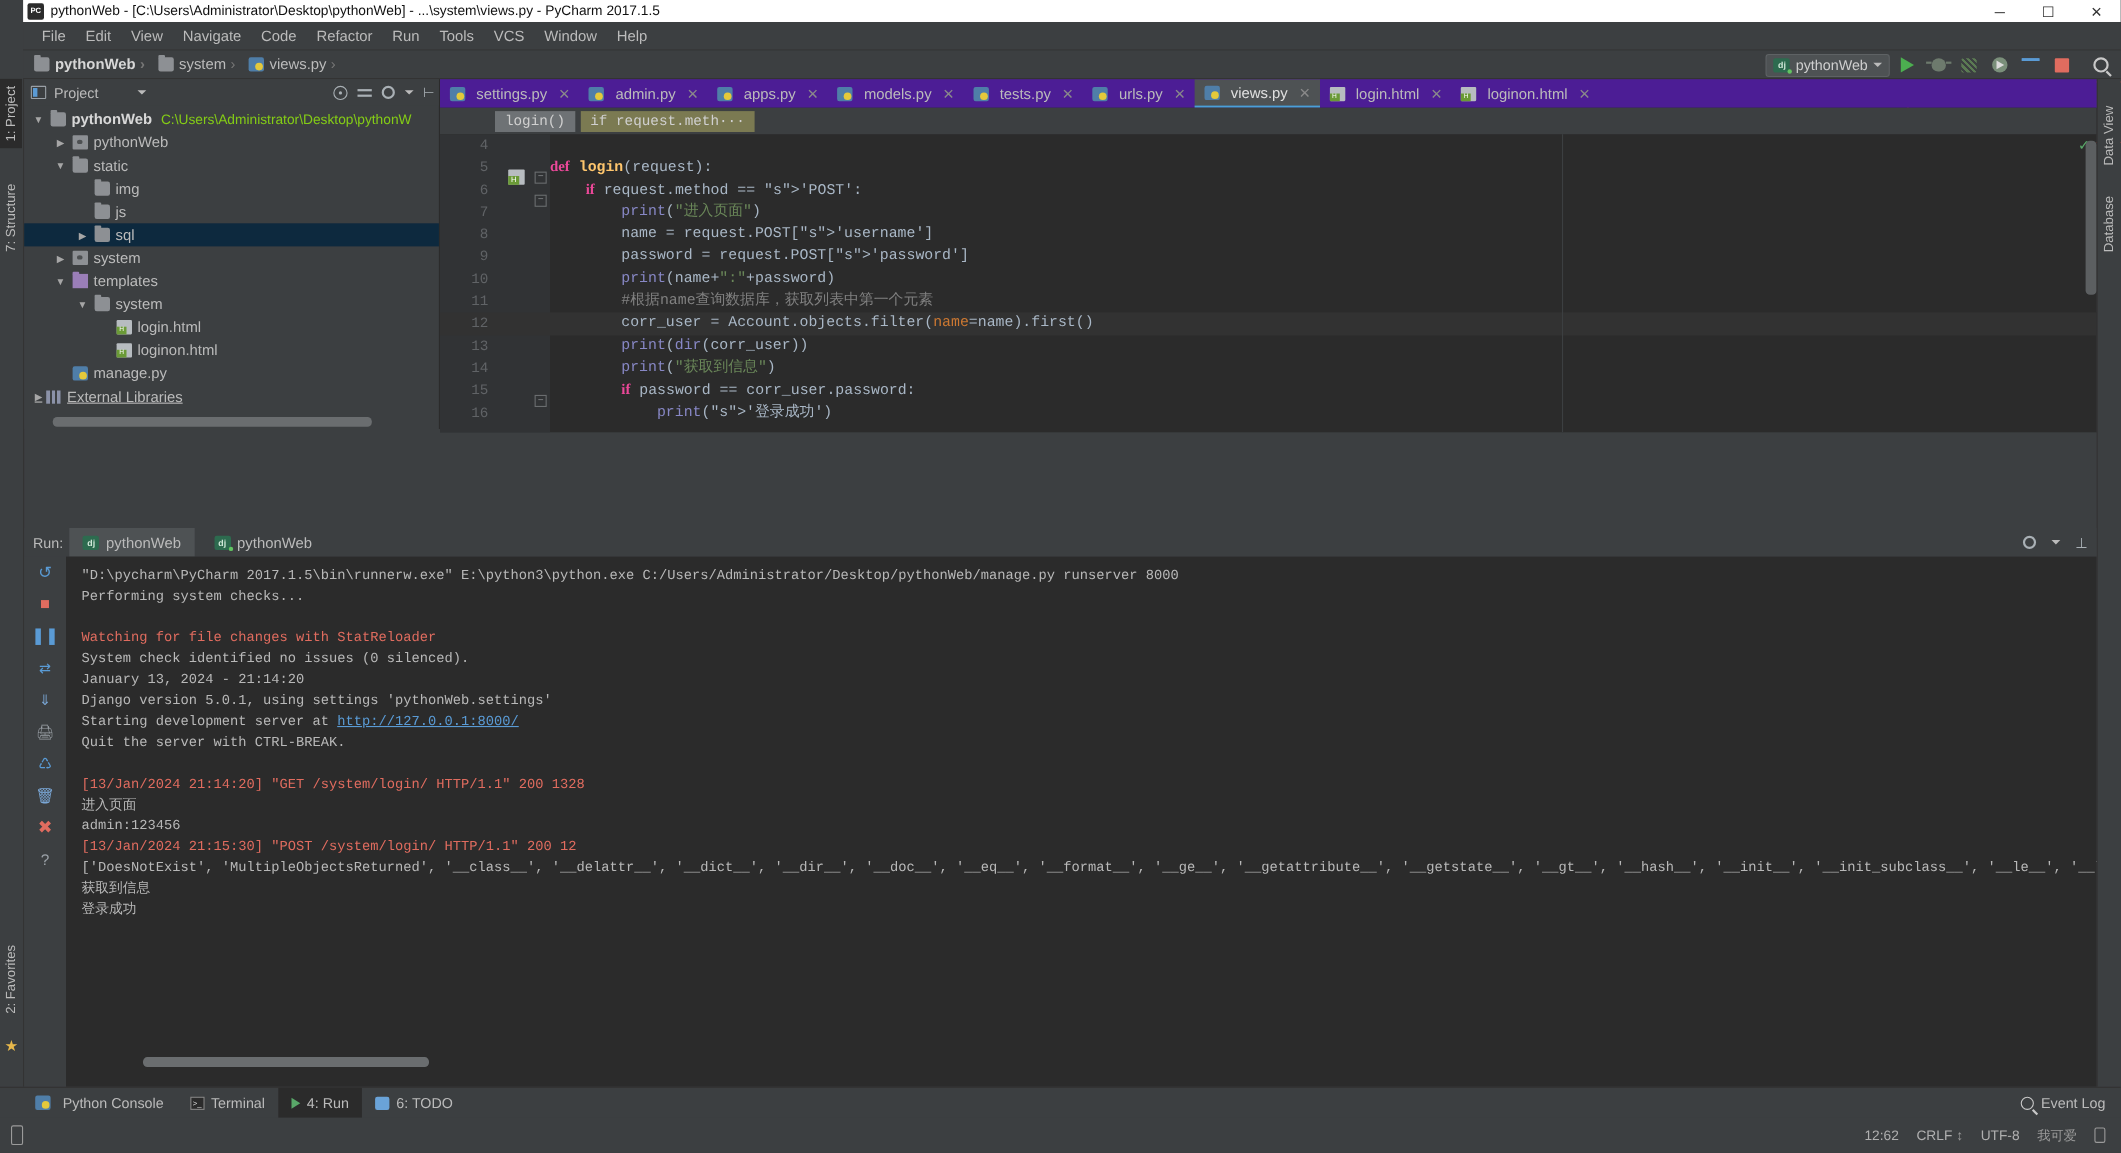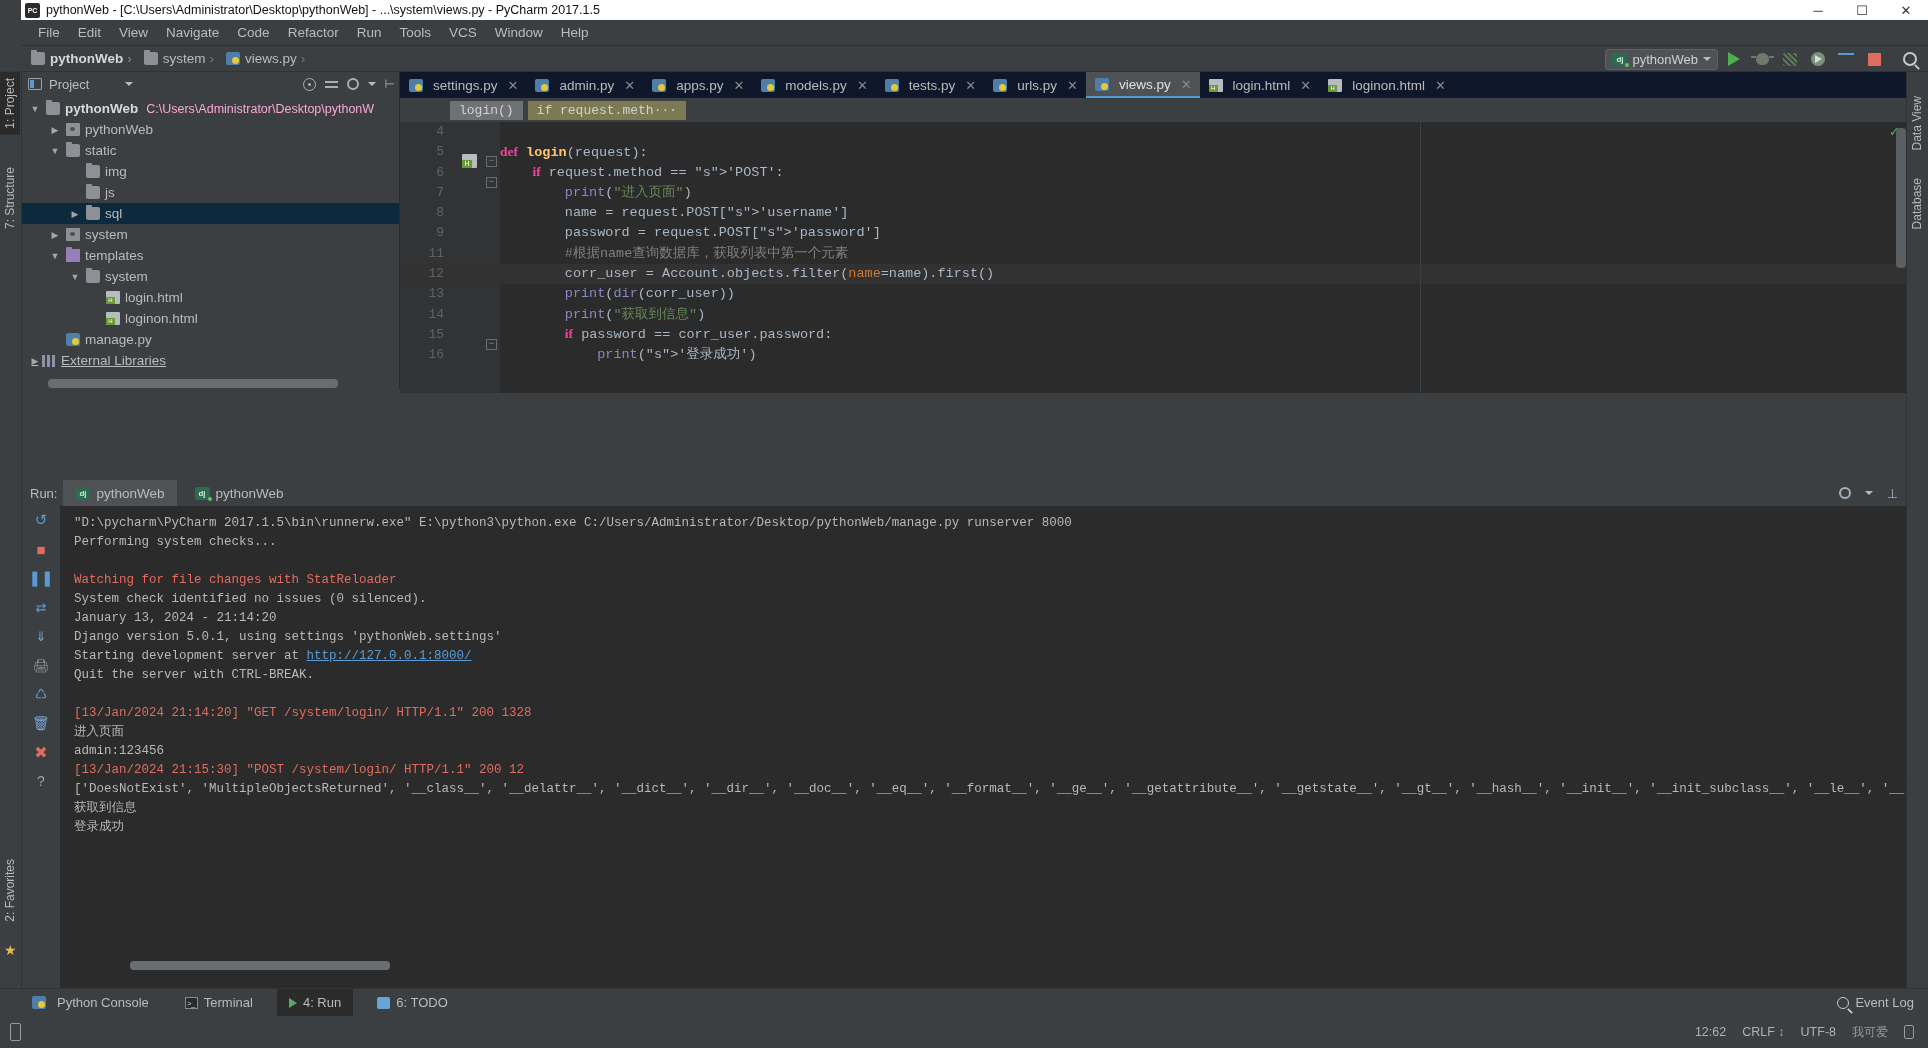--- a/index.html
+++ b/index.html
@@ -133,31 +133,31 @@
   .tree { padding-top:2px; font-size:13.5px; }
   .trow {
     height:21px; display:flex; align-items:center; padding-left:6px; white-space:nowrap;
     color:#bbbbbb;
   }
   .trow.sel { background:#0d293e; }
   .arrow { width:14px; display:inline-block; text-align:center; color:#a6a6a6; font-size:9px; }
   .arrow.down:before { content:"\25BC"; }
   .arrow.right:before { content:"\25B6"; }
   .tlabel.bold { font-weight:bold; color:#d8d8d8; }
-  .tpath { color:#f9a8d4; margin-left:8px; font-size:12.5px; }
+  .tpath { color:#84cc16; margin-left:8px; font-size:12.5px; }
   .ext-lib-ico{width:13px;height:12px;margin-right:6px;background:linear-gradient(90deg,#8b92a8 0 3px,transparent 3px 5px,#8b92a8 5px 8px,transparent 8px 10px,#8b92a8 10px 13px);}
   .hscroll {
     position:absolute; left:26px; bottom:2px; width:290px; height:9px;
     background:#6a6d6f; border-radius:4px;
   }
 
   
   .editortabs {
     position:absolute; left:400px; top:72px; right:22px; height:26px;
-    background:#0f172a; display:flex; align-items:flex-end; overflow:hidden;
+    background:#4c1d95; display:flex; align-items:flex-end; overflow:hidden;
   }
   .etab {
     display:flex; align-items:center; height:26px; padding:0 8px 0 9px;
     font-size:13.5px; color:#bbbbbb; gap:5px; white-space:nowrap;
   }
   .etab.active { background:#4e5254; border-bottom:2px solid #4a9fd8; color:#e0e0e0; }
   .etab .x { color:#8a8a8a; font-size:13px; margin-left:5px; }
 
   
   .editor {
@@ -220,21 +220,21 @@
     font-family:"Liberation Mono", monospace; font-size:12.5px; line-height:19px;
     padding:8px 0 0 14px; overflow:hidden; white-space:pre; color:#b8b8b8;
   }
   .console .red { color:#e06c5f; }
   .console .lnk { color:#5a9bd5; text-decoration:underline; }
   .con-scroll-h{position:absolute; left:108px; bottom:18px; width:260px; height:9px; background:#6a6d6f; border-radius:4px;}
 
   
   .bottombar {
     position:absolute; left:0; bottom:32px; right:0; height:28px; background:#3c3f41;
-    display:flex; align-items:center; padding-left:20px; gap:12px;
+    display:flex; align-items:center; padding-left:20px; gap:0px;
     border-top:1px solid #323232;
   }
   .btab { display:flex; align-items:center; gap:6px; height:28px; padding:0 12px; font-size:13px;}
   .btab.active { background:#2b2b2b; }
   .eventlog { position:absolute; right:14px; display:flex; align-items:center; gap:6px; font-size:13px;}
 
   
   .statusbar {
     position:absolute; left:0; bottom:0; right:0; height:32px; background:#3c3f41;
     display:flex; align-items:center; padding-left:10px; font-size:12.5px; color:#b0b0b0;
@@ -475,20 +475,21 @@
       <span class="bc-chip g2">if request.meth···</span>
     </div>
     <div class="gutter"></div>
     <div class="codearea" id="codearea">
         <div class="cline"><span class="lnum">4</span><span class="gutmark"></span><span class="code"></span></div>
         <div class="cline"><span class="lnum">5</span><span class="gutmark"><span class="html-chip"></span><span class="fold">−</span></span><span class="code"><span class="k">def</span> <span class="fn">login</span>(request):</span></div>
         <div class="cline"><span class="lnum">6</span><span class="gutmark"><span class="fold">−</span></span><span class="code">    <span class="k">if</span> request.method == <span class="&lt;span">"s"</span>&gt;'POST':</span></div>
         <div class="cline"><span class="lnum">7</span><span class="gutmark"></span><span class="code">        <span class="bi">print</span>(<span class="s">"进入页面"</span>)</span></div>
         <div class="cline"><span class="lnum">8</span><span class="gutmark"></span><span class="code">        name = request.POST[<span class="&lt;span">"s"</span>&gt;'username']</span></div>
         <div class="cline"><span class="lnum">9</span><span class="gutmark"></span><span class="code">        password = request.POST[<span class="&lt;span">"s"</span>&gt;'password']</span></div>
+        <div class="cline"><span class="lnum">10</span><span class="gutmark"></span><span class="code">        <span class="bi">print</span>(name+<span class="s">":"</span>+password)</span></div>
         <div class="cline"><span class="lnum">11</span><span class="gutmark"></span><span class="code">        <span class="cm">#根据name查询数据库，获取列表中第一个元素</span></span></div>
         <div class="cline hl"><span class="lnum">12</span><span class="gutmark"></span><span class="code">        corr_user = Account.objects.filter(<span class="param">name</span>=name).first()</span></div>
         <div class="cline"><span class="lnum">13</span><span class="gutmark"></span><span class="code">        <span class="bi">print</span>(<span class="bi">dir</span>(corr_user))</span></div>
         <div class="cline"><span class="lnum">14</span><span class="gutmark"></span><span class="code">        <span class="bi">print</span>(<span class="s">"获取到信息"</span>)</span></div>
         <div class="cline"><span class="lnum">15</span><span class="gutmark"><span class="fold">−</span></span><span class="code">        <span class="k">if</span> password == corr_user.password:</span></div>
         <div class="cline"><span class="lnum">16</span><span class="gutmark"></span><span class="code">            <span class="bi">print</span>(<span class="&lt;span">"s"</span>&gt;'登录成功')</span></div>
       </div>
     <div class="edgeline"></div>
     <div class="codescroll"></div>
     <div class="checkok">✓</div>

